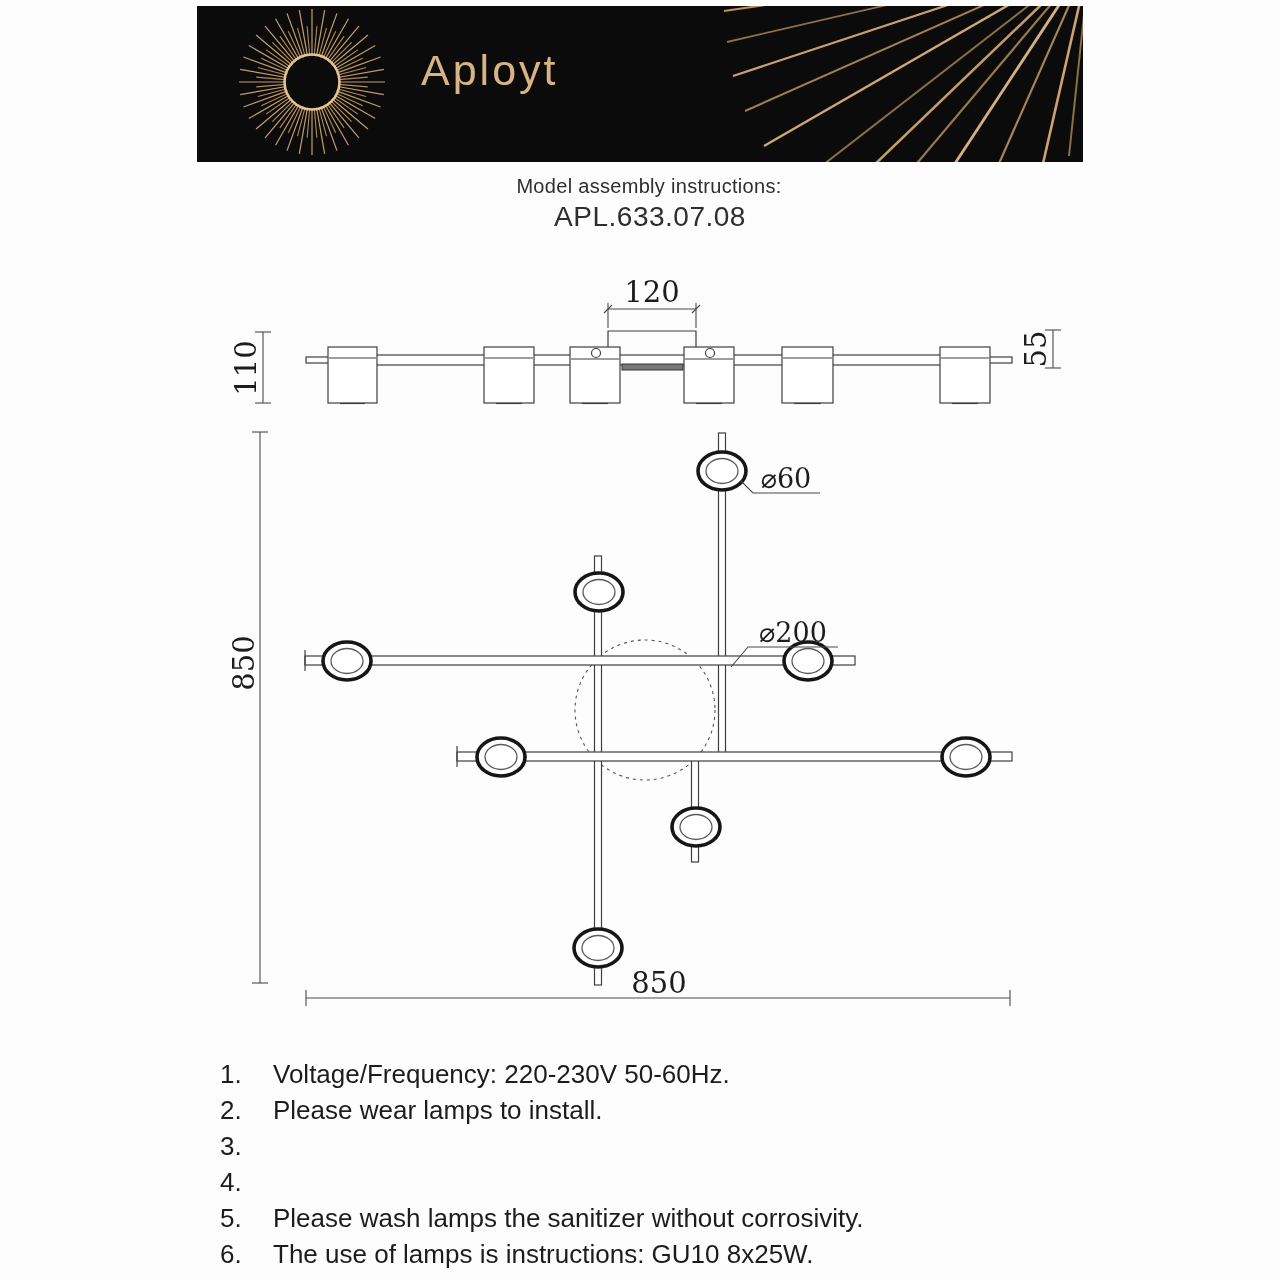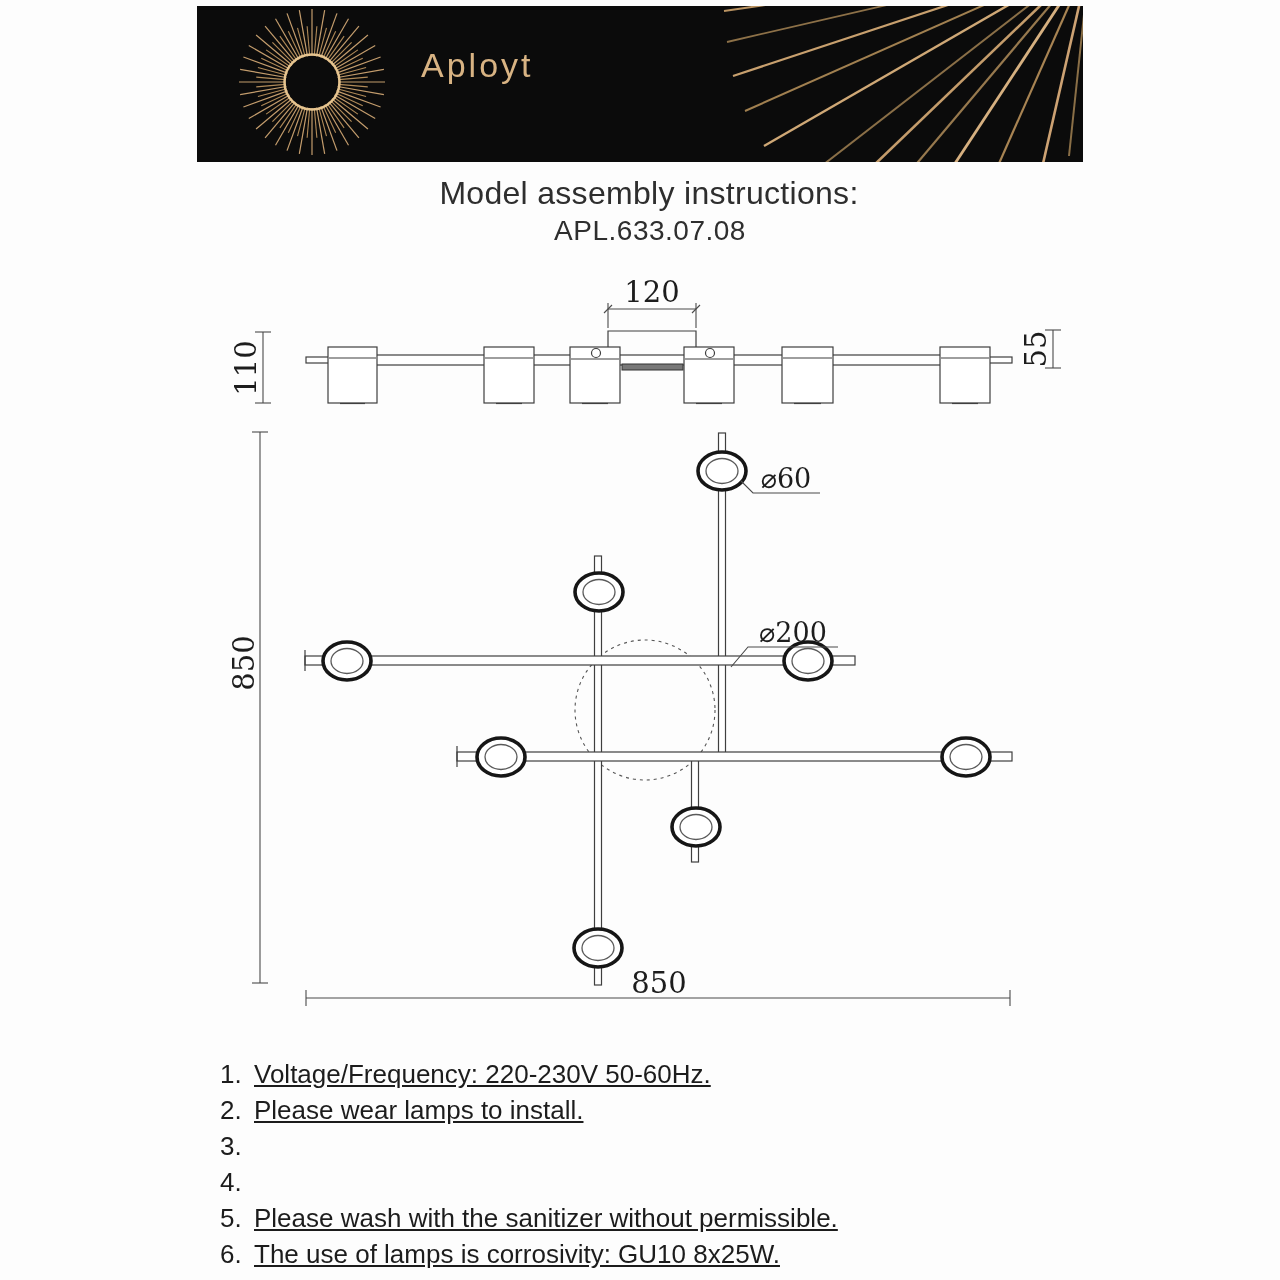--- a/index.html
+++ b/index.html
@@ -2,45 +2,45 @@
 <html><head>
 <meta charset="utf-8">
 <style>
   html,body{margin:0;padding:0;}
   body{width:1280px;height:1280px;background:#fdfdfd;font-family:"Liberation Sans",sans-serif;}
   .page{position:relative;width:1280px;height:1280px;overflow:hidden;background:#fdfdfd;}
 
   
   .header{position:absolute;left:197px;top:6px;width:886px;height:156px;background:#0b0b0b;overflow:hidden;}
   .hdr-svg{position:absolute;left:0;top:0;}
-  .brand{position:absolute;left:224px;top:40px;font-size:34px;font-weight:300;color:#d8b383;
+  .brand{position:absolute;left:224px;top:40px;font-size:43px;font-weight:300;color:#d8b383;
          letter-spacing:3px;font-family:"Liberation Sans",sans-serif;}
 
   
   .title-block{position:absolute;left:0;right:0;top:175px;text-align:center;color:#2e2e2e;}
-  .title-line1{font-size:32px;font-weight:500;letter-spacing:0.3px;margin-left:18px;}
+  .title-line1{font-size:20px;font-weight:500;letter-spacing:0.3px;margin-left:18px;}
   .title-line2{font-size:28px;font-weight:500;margin-top:3px;letter-spacing:0.5px;padding-left:20px;}
 
   
   .diagram{position:absolute;left:0;top:0;width:1280px;height:1280px;}
   .ln{stroke:#3f3f3f;stroke-width:1.2;fill:none;}
   .lnw{stroke:#3f3f3f;stroke-width:1.2;fill:#ffffff;}
   .dim{stroke:#4a4a4a;stroke-width:1.1;fill:none;}
   .dash{stroke:#555555;stroke-width:1.1;fill:none;stroke-dasharray:3 4;}
   .rod{fill:#787878;stroke:#333333;stroke-width:1;}
   .headO{stroke:#161616;stroke-width:3.6;fill:#ffffff;}
   .headI{stroke:#5a5a5a;stroke-width:1.3;fill:none;}
   .dimtxt{font-family:"DejaVu Serif","Liberation Serif",serif;font-size:29px;fill:#1d1d1d;}
   .dimtxt2{font-family:"DejaVu Serif","DejaVu Sans",serif;font-size:27px;fill:#1d1d1d;}
 
   
   .instructions{position:absolute;left:220px;top:1056px;width:880px;color:#1c1c1c;}
   .item{display:flex;align-items:flex-start;font-size:26px;line-height:36px;font-weight:500;}
   .item .num{width:34px;flex:none;}
-  .item .txt{white-space:nowrap;text-decoration:underline;}
+  .item .txt{margin-left:19px;white-space:nowrap;}
 </style>
 </head>
 <body>
 
 <div class="page">
 
   <div class="header">
     <svg class="hdr-svg" width="886" height="156" viewBox="0 0 886 156">
       <defs>
         <line id="rA" x1="0" y1="-26" x2="0" y2="-73" stroke="#c49d6d" stroke-width="1.2"></line>
@@ -298,21 +298,21 @@
       <span class="txt">Please wear lamps to install.</span>
     </div>
     <div class="item">
       <span class="num">3.</span>
     </div>
     <div class="item">
       <span class="num">4.</span>
     </div>
     <div class="item">
       <span class="num">5.</span>
-      <span class="txt">Please wash with the sanitizer without permissible.</span>
+      <span class="txt">Please wash lamps the sanitizer without corrosivity.</span>
     </div>
     <div class="item">
       <span class="num">6.</span>
-      <span class="txt">The use of lamps is corrosivity: GU10 8x25W.</span>
+      <span class="txt">The use of lamps is instructions: GU10 8x25W.</span>
     </div>
   </div>
 
 </div>
 
 </body></html>

